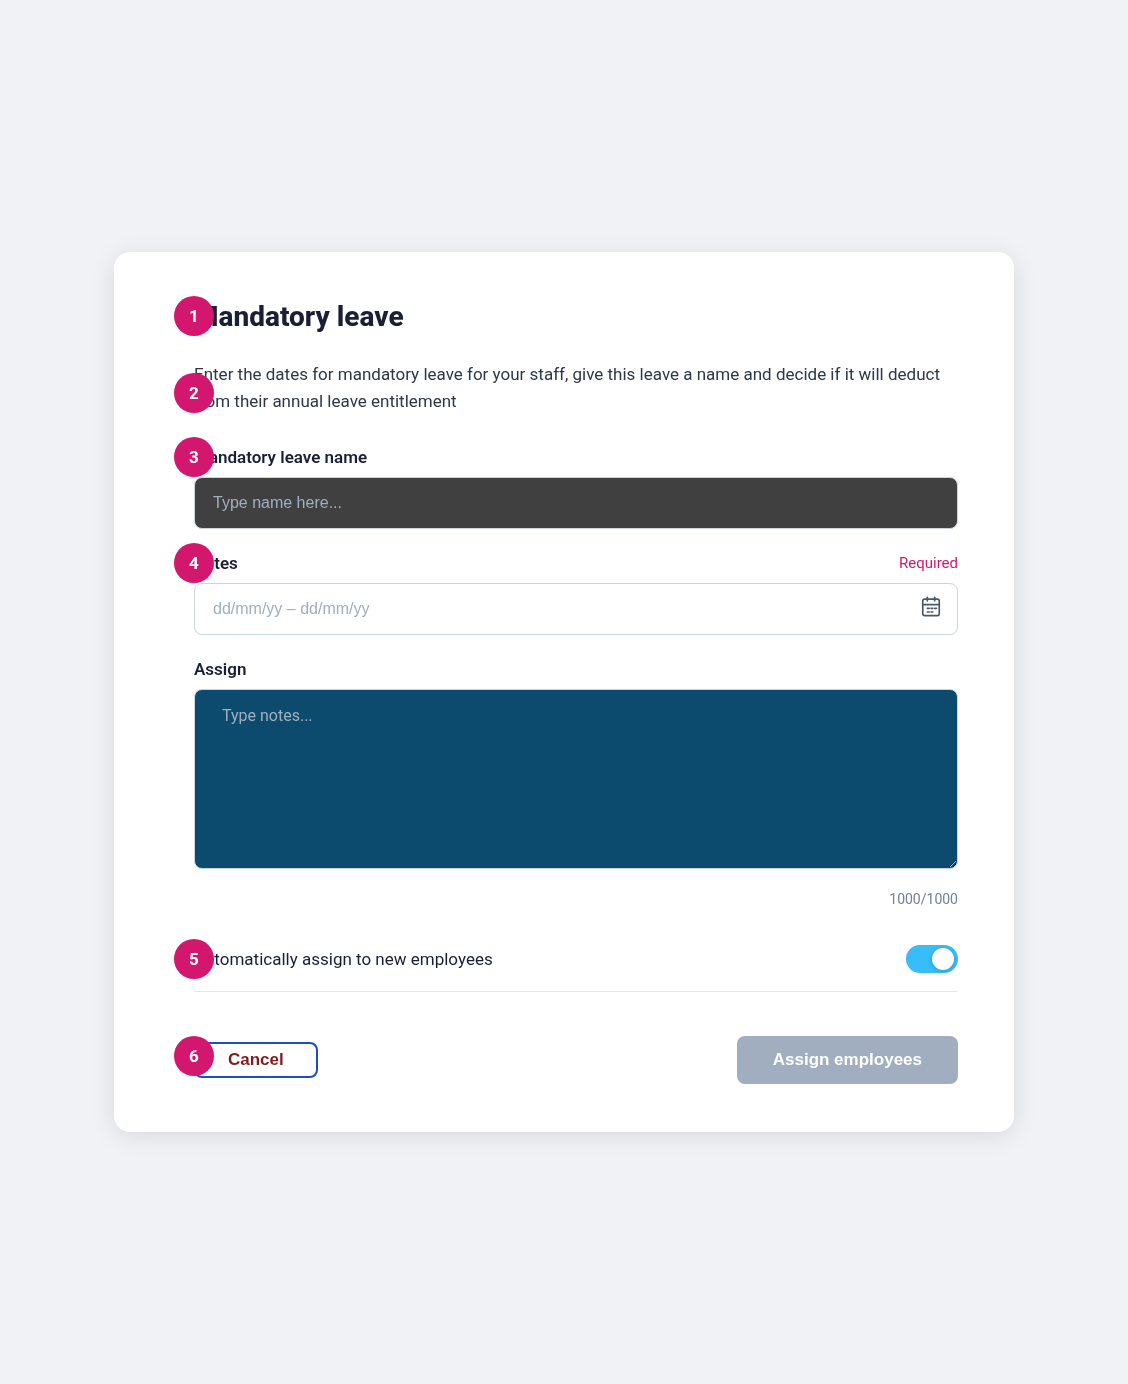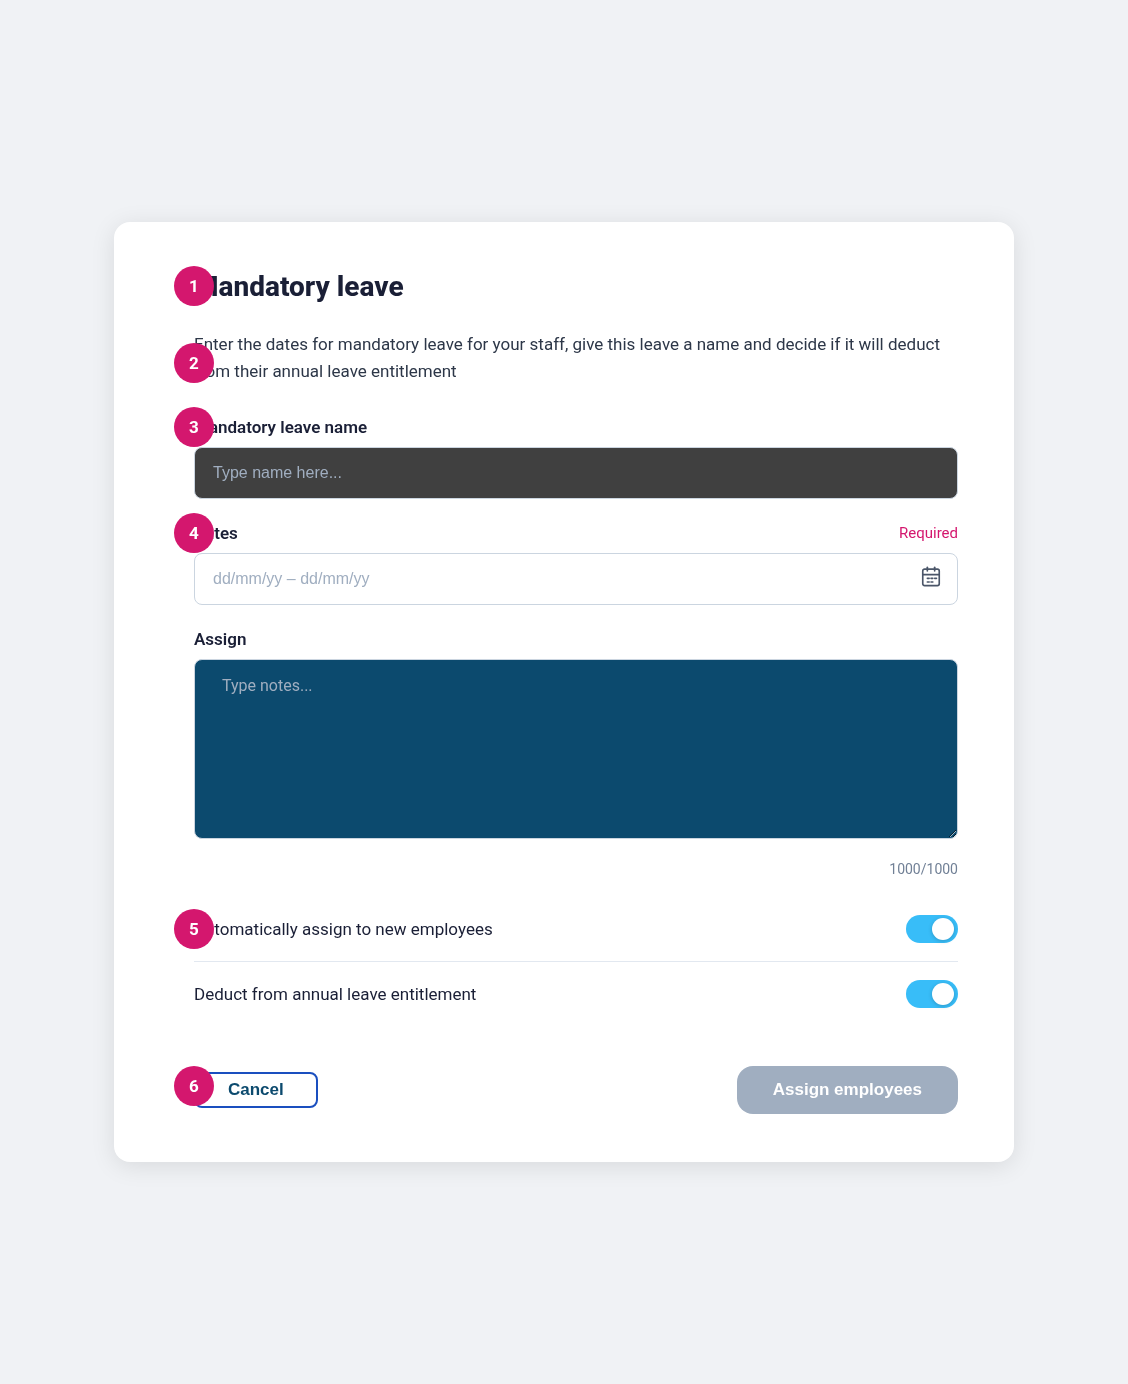--- a/index.html
+++ b/index.html
@@ -258,30 +258,30 @@
     .button-row .step-badge {
       top: 50%;
       transform: translateY(-50%);
     }
 
     .btn-cancel {
       padding: 6px 32px;
       border: 2px solid #1a4fbf;
       border-radius: 8px;
       background: #ffffff;
-      color: #0c4a6e;
+      color: #7f1d1d;
       font-size: 17px;
       font-weight: 700;
       cursor: pointer;
     }
 
     .btn-assign {
       padding: 14px 36px;
       border: none;
-      border-radius: 16px;
+      border-radius: 8px;
       background: #a0aec0;
       color: #ffffff;
       font-size: 17px;
       font-weight: 700;
       cursor: not-allowed;
     }
 
     .notes-label-only {
       font-size: 17px;
       font-weight: 600;
@@ -354,27 +354,20 @@
     <div class="toggle-section">
       <div class="toggle-row">
         <span class="step-badge">5</span>
         <span class="toggle-row-label">Automatically assign to new employees</span>
         <label class="toggle-switch">
           <input type="checkbox" checked="" style="">
           <span class="toggle-slider"></span>
         </label>
       </div>
       <hr class="divider">
-      <div class="toggle-row">
-        <span class="toggle-row-label">Deduct from annual leave entitlement</span>
-        <label class="toggle-switch">
-          <input type="checkbox" checked="" style="">
-          <span class="toggle-slider"></span>
-        </label>
-      </div>
     </div>
 
     <div class="button-row">
       <span class="step-badge">6</span>
       <button class="btn-cancel">Cancel</button>
       <button class="btn-assign">Assign employees</button>
     </div>
 
   </div>
 </div>

